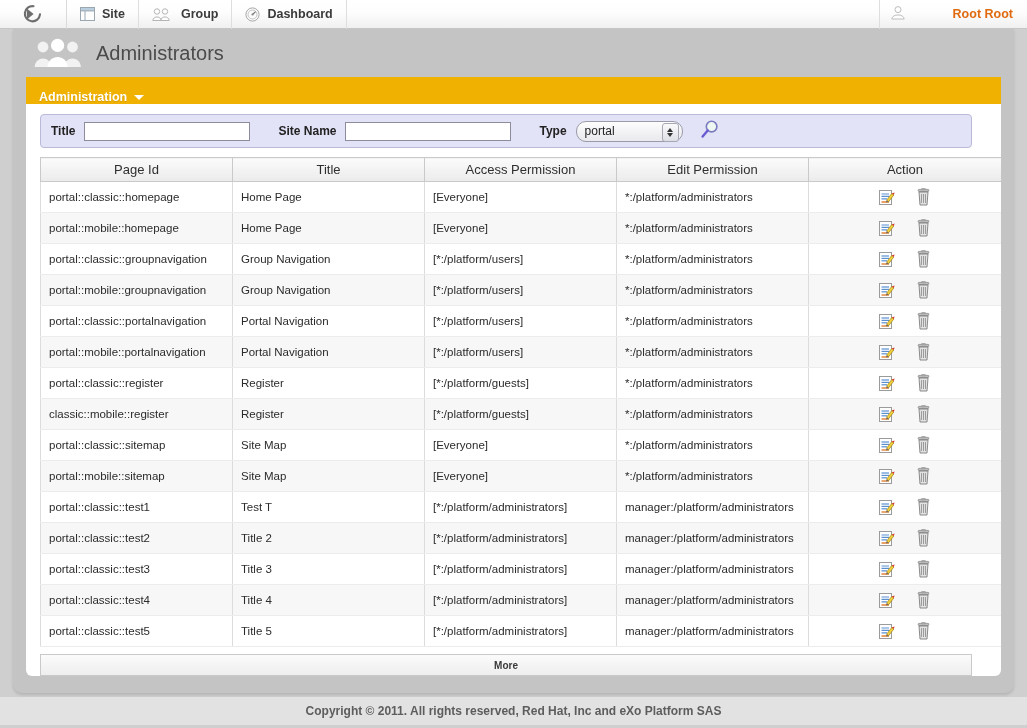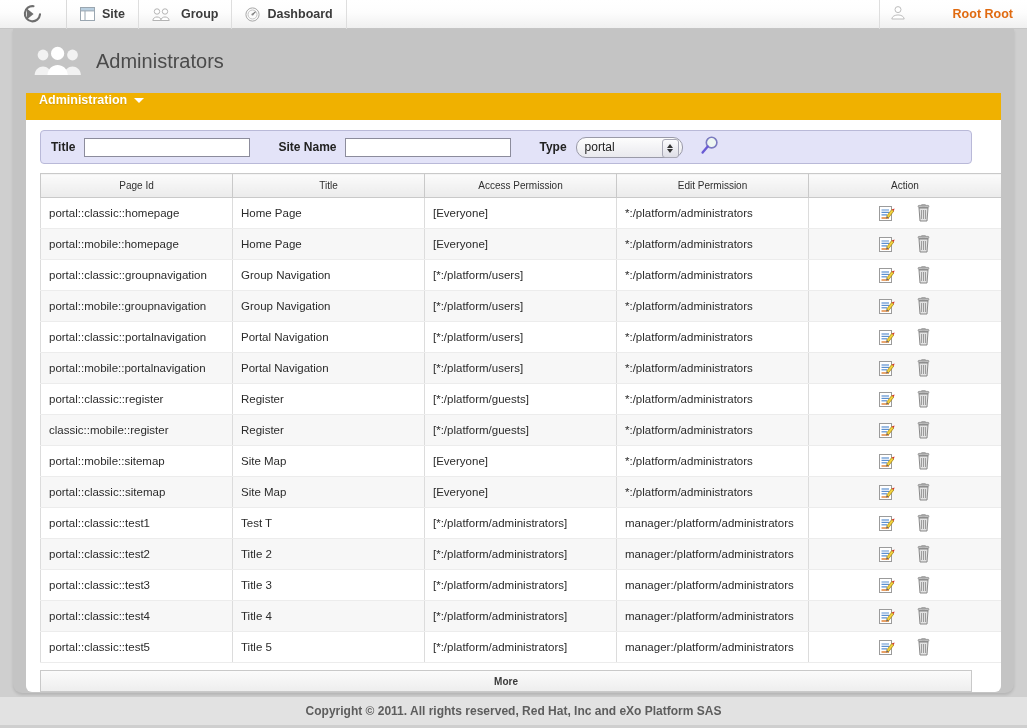--- a/index.html
+++ b/index.html
@@ -73,39 +73,39 @@
     width: 1001px;
     height: 664px;
     background: #c4c4c4;
     border-radius: 0 0 9px 9px;
     box-sizing: border-box;
     box-shadow: 0 2px 3px rgba(0,0,0,0.13);
   }
 
   
   .title-area {
-    height: 64px;
+    height: 48px;
     display: flex;
     align-items: center;
     padding-left: 21px;
   }
   .group-icon { margin-right: 14px; display:flex; align-items:flex-end; }
   .page-title {
     font-size: 20px;
     color: #4b4b4b;
     font-weight: normal;
   }
 
   
   .admin-bar {
     height: 27px;
     margin: 0 13px;
     background: #f0b100;
     display: flex;
-    align-items: flex-start;
+    align-items: flex-end;
     padding-left: 13px;
     box-sizing: border-box;
   }
   .admin-bar .label {
     color: #ffffff;
     font-weight: bold;
     font-size: 12.5px;
     text-shadow: 0 1px 1px rgba(0,0,0,0.12);
     cursor: pointer;
   }
@@ -207,21 +207,21 @@
     width: 100%;
     border-collapse: collapse;
     table-layout: fixed;
     font-size: 11.5px;
   }
   table.grid th {
     background: linear-gradient(to bottom, #fbfbfb, #ebebeb);
     border: 1px solid #c9c9c9;
     height: 21px;
     font-weight: normal;
-    font-size: 10px;
+    font-size: 13px;
     color: #2f2f2f;
     text-align: center;
   }
   table.grid td {
     border-left: 1px solid #dcdcdc;
     border-right: 1px solid #dcdcdc;
     border-bottom: 1px solid #ececec;
     height: 30px;
     padding: 0 8px;
     color: #2b2b2b;
@@ -659,21 +659,21 @@
                     <path d="M4 4 L13 4 L12 17 L5 17 Z" fill="#e2e2e2" stroke="#7e7e7e" stroke-width="0.9"></path>
                     <line x1="6.6" y1="6" x2="6.4" y2="15" stroke="#9a9a9a"></line>
                     <line x1="8.5" y1="6" x2="8.5" y2="15" stroke="#9a9a9a"></line>
                     <line x1="10.4" y1="6" x2="10.6" y2="15" stroke="#9a9a9a"></line>
                   </svg>
                 </span>
               </span>
             </td>
           </tr>
           <tr>
-            <td>portal::mobile::sitemap</td>
+            <td>portal::classic::sitemap</td>
             <td>Site Map</td>
             <td>[Everyone]</td>
             <td>*:/platform/administrators</td>
             <td class="action-cell">
               <span class="icons">
                 <span class="act-ico">
                   <svg width="17" height="17" viewBox="0 0 17 17">
                     <rect x="1.5" y="1.5" width="12" height="14" fill="#ffffff" stroke="#9b9b9b"></rect>
                     <line x1="3.5" y1="5" x2="11" y2="5" stroke="#5b8fd0" stroke-width="1.2"></line>
                     <line x1="3.5" y1="7.4" x2="11" y2="7.4" stroke="#5b8fd0" stroke-width="1.2"></line>
@@ -691,21 +691,21 @@
                     <path d="M4 4 L13 4 L12 17 L5 17 Z" fill="#e2e2e2" stroke="#7e7e7e" stroke-width="0.9"></path>
                     <line x1="6.6" y1="6" x2="6.4" y2="15" stroke="#9a9a9a"></line>
                     <line x1="8.5" y1="6" x2="8.5" y2="15" stroke="#9a9a9a"></line>
                     <line x1="10.4" y1="6" x2="10.6" y2="15" stroke="#9a9a9a"></line>
                   </svg>
                 </span>
               </span>
             </td>
           </tr>
           <tr>
-            <td>portal::classic::sitemap</td>
+            <td>portal::mobile::sitemap</td>
             <td>Site Map</td>
             <td>[Everyone]</td>
             <td>*:/platform/administrators</td>
             <td class="action-cell">
               <span class="icons">
                 <span class="act-ico">
                   <svg width="17" height="17" viewBox="0 0 17 17">
                     <rect x="1.5" y="1.5" width="12" height="14" fill="#ffffff" stroke="#9b9b9b"></rect>
                     <line x1="3.5" y1="5" x2="11" y2="5" stroke="#5b8fd0" stroke-width="1.2"></line>
                     <line x1="3.5" y1="7.4" x2="11" y2="7.4" stroke="#5b8fd0" stroke-width="1.2"></line>

